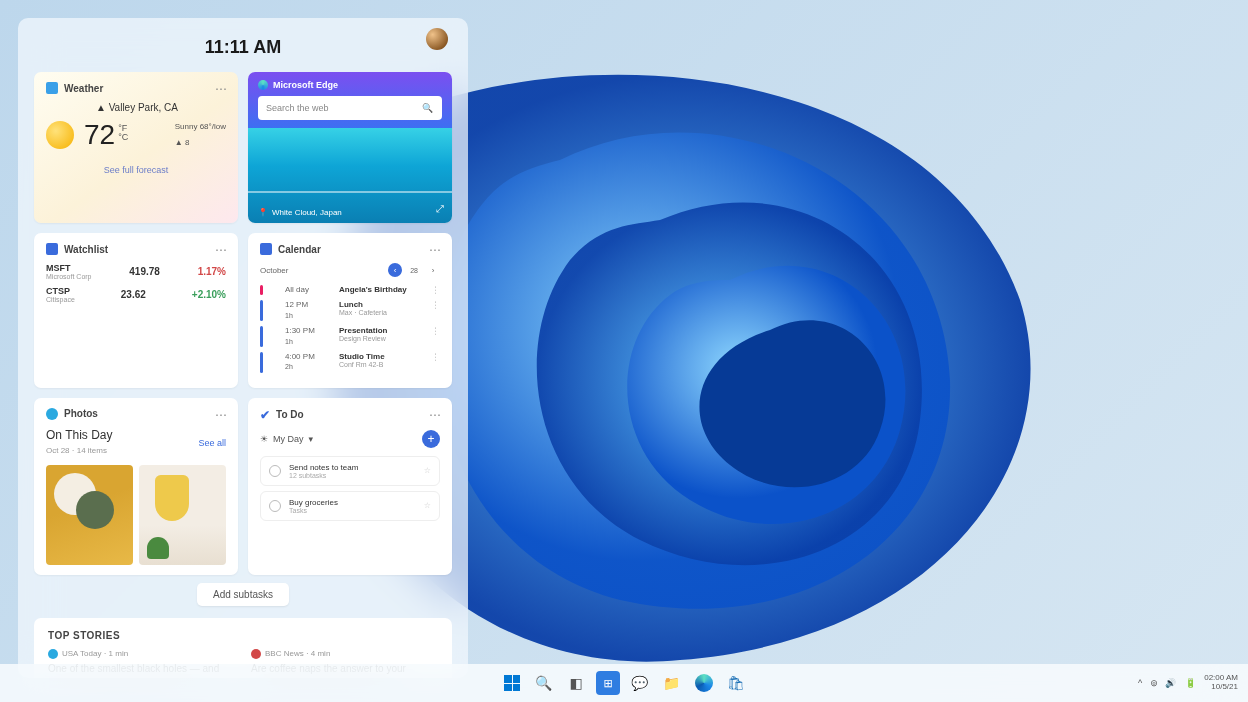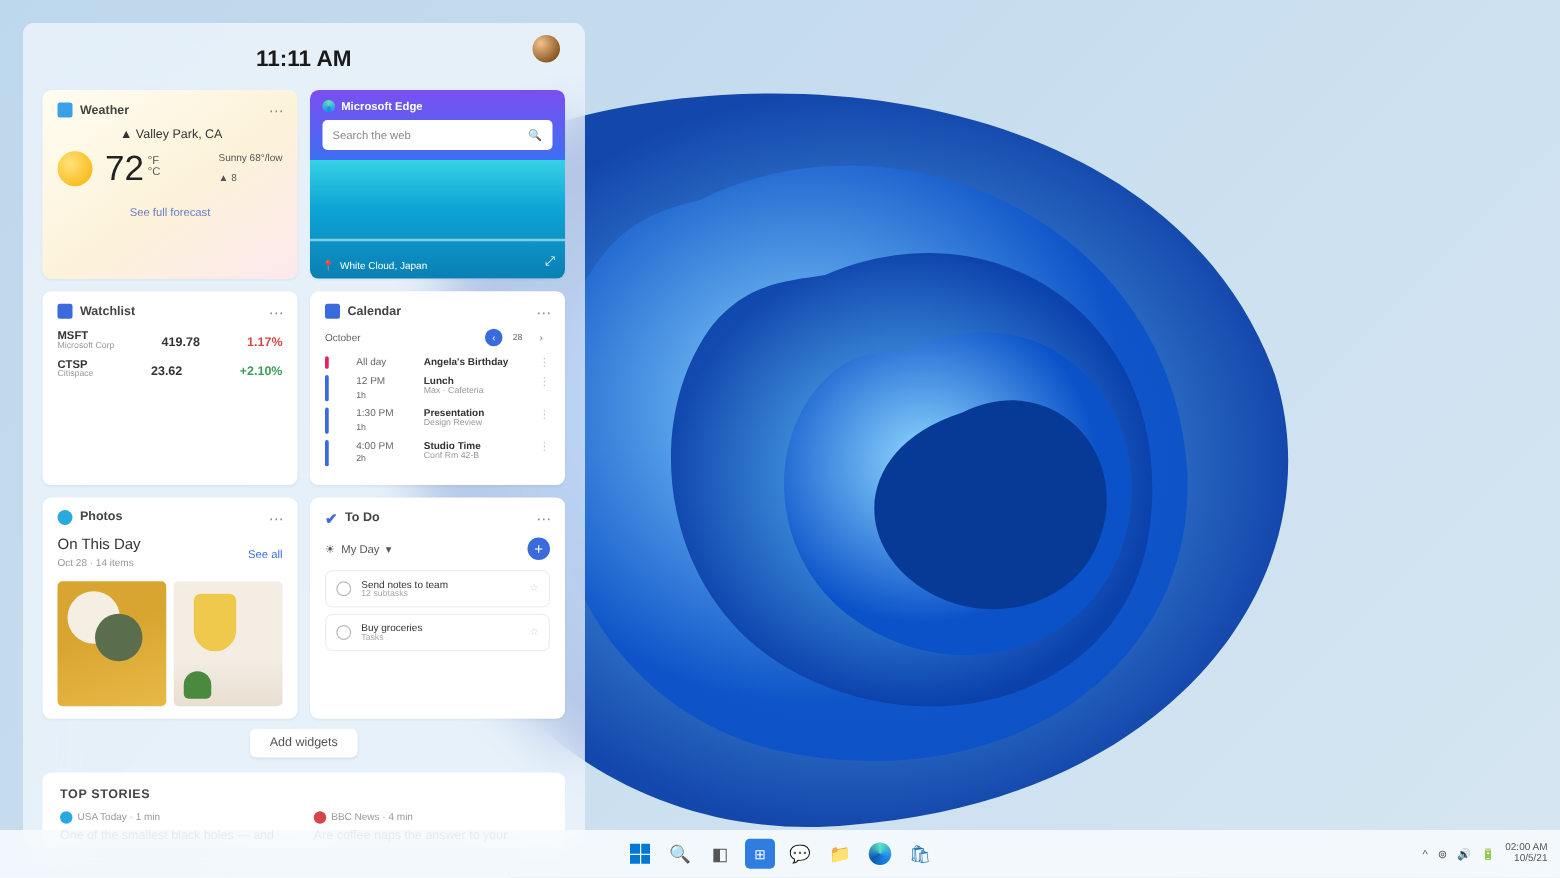--- a/index.html
+++ b/index.html
@@ -24,21 +24,21 @@
 .w-link{font-size:9px;color:#6b7dc8;margin-top:14px;text-align:center;cursor:pointer}
 .edge-card{padding:0;overflow:hidden;position:relative}
 .edge-top{background:linear-gradient(180deg,#7b4ff0,#3d6ff2);padding:8px 10px}
 .edge-title{color:#fff;font-size:9px;font-weight:600;display:flex;align-items:flex-end;gap:5px}
 .edge-search{margin-top:6px;background:#fff;border-radius:4px;height:24px;display:flex;align-items:center;padding:0 8px;font-size:9px;color:#888;justify-content:space-between}
 .edge-img{height:95px;background:linear-gradient(180deg,#36d1e6 0%,#0ea5d6 40%,#0a7fb3 100%);position:relative}
 .edge-cap{position:absolute;bottom:6px;left:10px;color:#fff;font-size:8px;display:flex;align-items:center;gap:4px}
 .edge-exp{position:absolute;right:8px;bottom:8px;color:#fff;font-size:10px}
 .watch-card .sym{font-size:9px;font-weight:700;color:#333}
 .watch-card .sub{font-size:7px;color:#999}
-.watch-row{display:flex;align-items:flex-end;justify-content:space-between;margin-bottom:6px}
+.watch-row{display:flex;align-items:center;justify-content:space-between;margin-bottom:6px}
 .watch-row .val{font-size:10px;font-weight:600;color:#333}
 .watch-row .chg{font-size:10px;font-weight:600}
 .chg.neg{color:#d24848}.chg.pos{color:#3a9e5b}
 .photos-card .sub{font-size:8px;color:#999;margin-top:4px}
 .photos-card .seeall{position:absolute;right:12px;top:40px;font-size:9px;color:#3a6bdc;cursor:pointer}
 .photos-row{display:flex;gap:6px;margin-top:10px}
 .ph{flex:1;height:100px;border-radius:4px}
 .cal-card .cal-nav{display:flex;align-items:center;gap:8px;font-size:8px;color:#666;margin-bottom:8px}
 .cal-nav .btn{width:14px;height:14px;border-radius:50%;display:flex;align-items:center;justify-content:center;cursor:pointer}
 .cal-nav .btn.active{background:#3a6bdc;color:#fff}
@@ -272,21 +272,21 @@
             <div class="txt">
               <div class="t">Buy groceries</div>
               <div class="s">Tasks</div>
             </div>
             <div class="star">☆</div>
           </div>
         </div>
     </div>
 
     <div class="add-widgets">
-      <button>Add widgets</button>
+      <button>Add subtasks</button>
     </div>
 
     <div class="stories">
       <div class="stories-title">TOP STORIES</div>
       <div class="stories-row" id="stories-row">
           <div class="story">
             <div class="story-src"><span class="dot" style="background:#2aa9e0"></span>USA Today · 1 min</div>
             <div class="story-head">One of the smallest black holes — and</div>
           </div>
           <div class="story">

